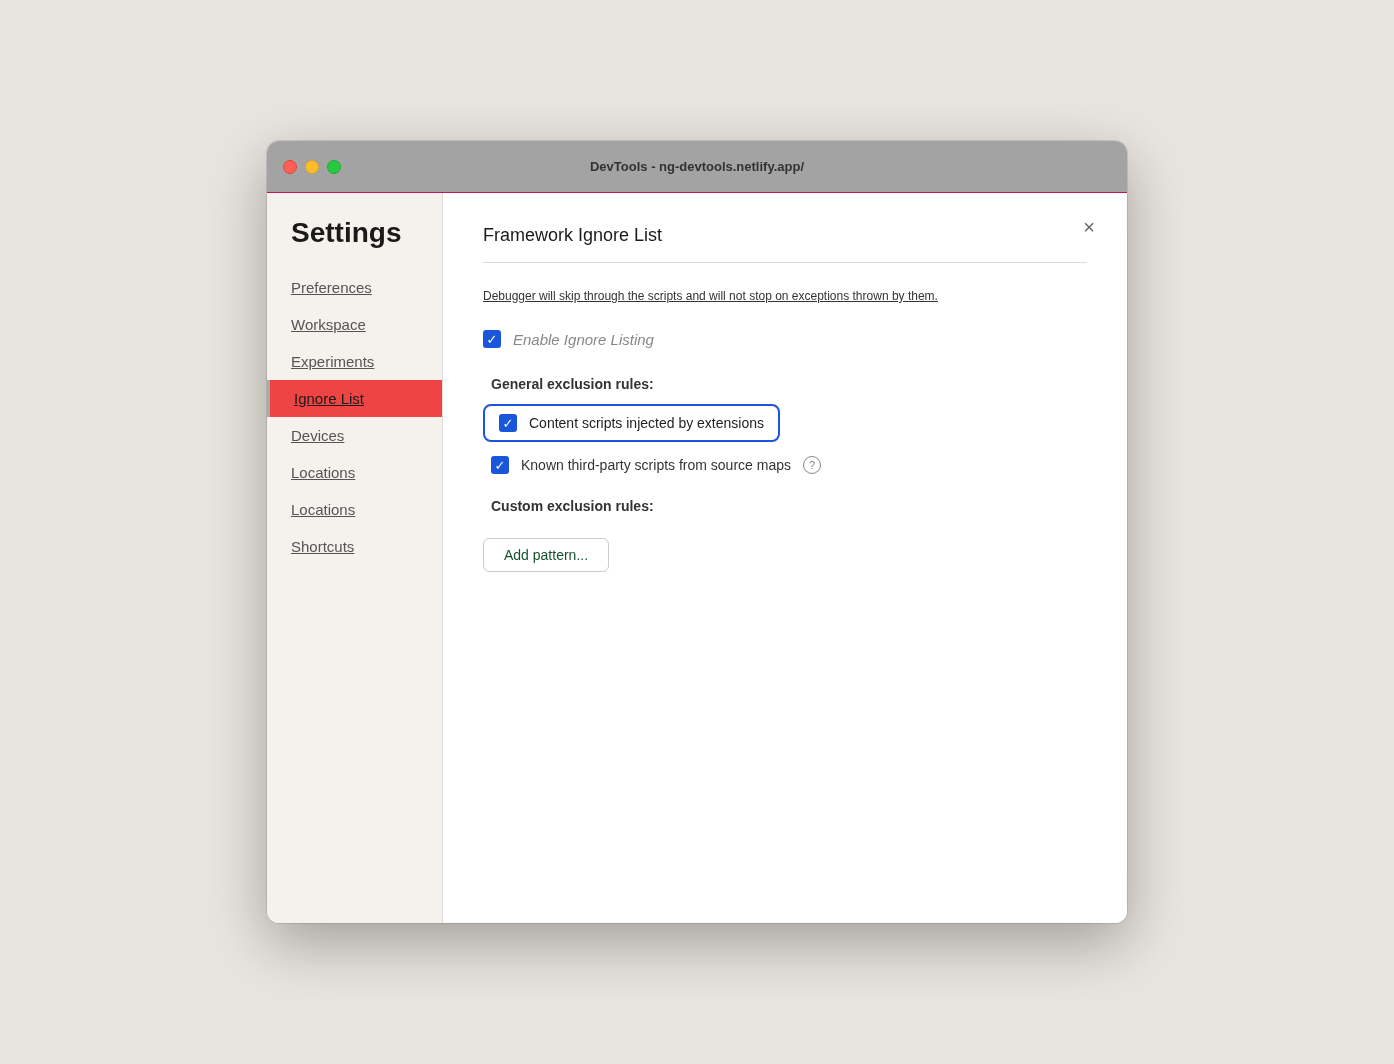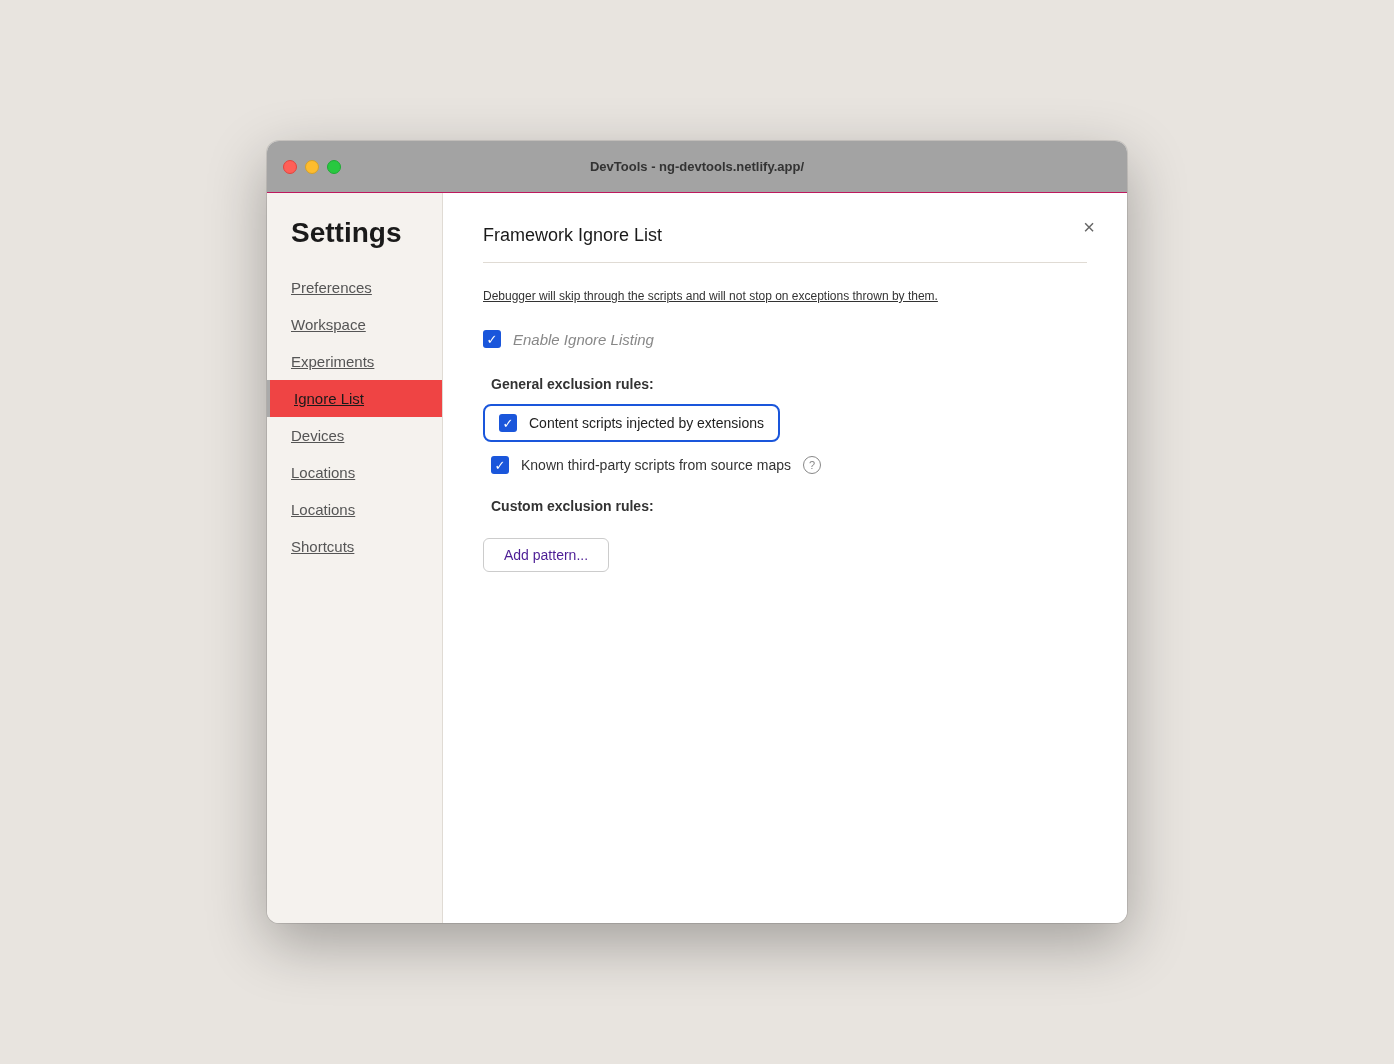--- a/index.html
+++ b/index.html
@@ -228,21 +228,21 @@
       margin-top: 24px;
     }
 
     .add-pattern-button {
       margin-top: 12px;
       padding: 8px 20px;
       border: 1px solid #ccc;
       border-radius: 6px;
       background: #fff;
       font-size: 14px;
-      color: #4c1d95;
+      color: #14532d;
       cursor: pointer;
       font-family: inherit;
     }
 
     .exclusion-rules-area {
       margin-bottom: 8px;
     }
   </style>
 </head>
 <body>

